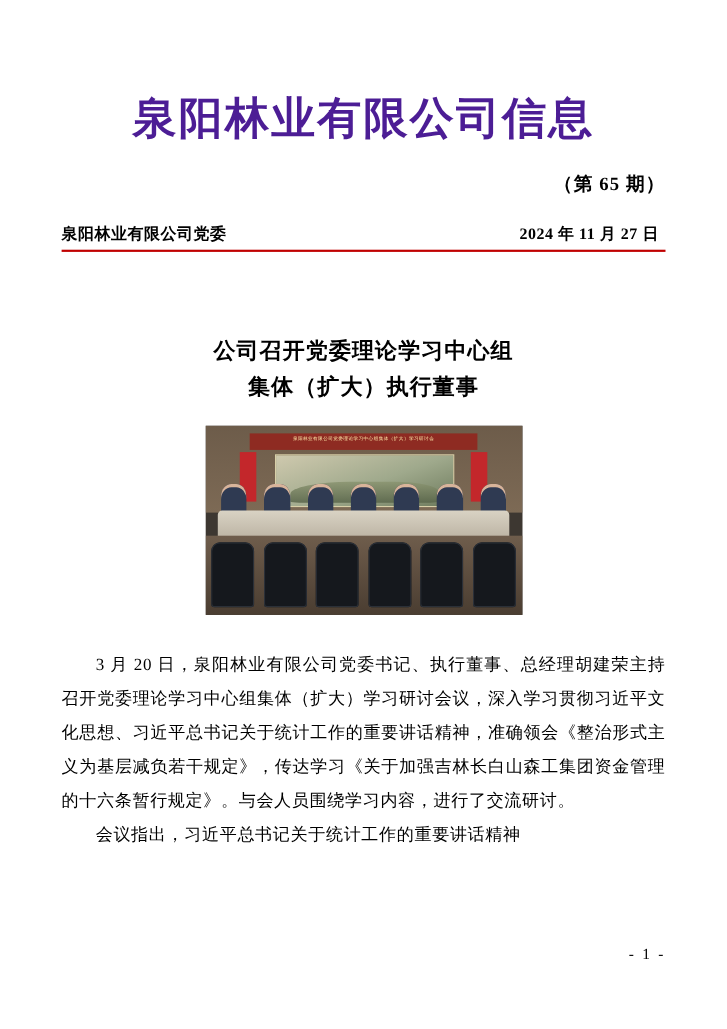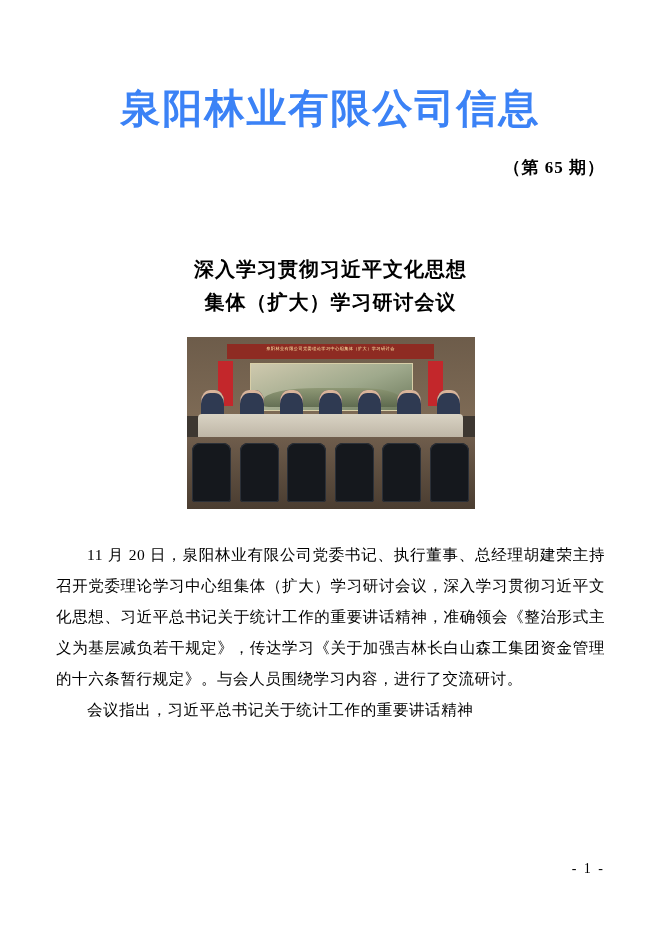--- a/index.html
+++ b/index.html
@@ -20,21 +20,21 @@
     inset: 0;
     padding: 0 56px;
     box-sizing: border-box;
   }
   .masthead {
     text-align: center;
     margin-top: 86px;
     font-size: 40px;
     font-weight: bold;
     letter-spacing: 2px;
-    color: #3b82f6;
+    color: #4c1d95;
     font-family: "DejaVu Serif", "Liberation Serif", serif;
     line-height: 1.1;
   }
   .issue {
     text-align: right;
     margin-top: 26px;
     font-size: 17px;
     font-weight: bold;
     letter-spacing: 1px;
   }
@@ -159,24 +159,28 @@
 </style>
 </head>
 <body>
 
 <div class="page">
 
   <div class="masthead">泉阳林业有限公司信息</div>
 
   <div class="issue">（第 65 期）</div>
 
+  <div class="meta-row">
+    <div class="meta-left">泉阳林业有限公司党委</div>
+    <div class="meta-right">2024 年 11 月 27 日</div>
+  </div>
 
   <div class="article-title">
-    <div>深入学习贯彻习近平文化思想</div>
-    <div>集体（扩大）学习研讨会议</div>
+    <div>公司召开党委理论学习中心组</div>
+    <div>集体（扩大）执行董事</div>
   </div>
 
   <div class="photo-wrap">
     <div class="photo">
       <div class="ph-wall"></div>
       <div class="ph-banner">泉阳林业有限公司党委理论学习中心组集体（扩大）学习研讨会</div>
       <div class="ph-mural"></div>
       <div class="ph-flag-l"></div>
       <div class="ph-flag-r"></div>
       <div class="ph-row-back">
@@ -195,19 +199,19 @@
         <span></span>
         <span></span>
         <span></span>
         <span></span>
         <span></span>
       </div>
     </div>
   </div>
 
   <div class="body-text">
-    <p>11 月 20 日，泉阳林业有限公司党委书记、执行董事、总经理胡建荣主持召开党委理论学习中心组集体（扩大）学习研讨会议，深入学习贯彻习近平文化思想、习近平总书记关于统计工作的重要讲话精神，准确领会《整治形式主义为基层减负若干规定》，传达学习《关于加强吉林长白山森工集团资金管理的十六条暂行规定》。与会人员围绕学习内容，进行了交流研讨。</p>
+    <p>3 月 20 日，泉阳林业有限公司党委书记、执行董事、总经理胡建荣主持召开党委理论学习中心组集体（扩大）学习研讨会议，深入学习贯彻习近平文化思想、习近平总书记关于统计工作的重要讲话精神，准确领会《整治形式主义为基层减负若干规定》，传达学习《关于加强吉林长白山森工集团资金管理的十六条暂行规定》。与会人员围绕学习内容，进行了交流研讨。</p>
     <p>会议指出，习近平总书记关于统计工作的重要讲话精神</p>
   </div>
 
   <div class="page-number">- 1 -</div>
 
 </div>
 
 </body></html>

